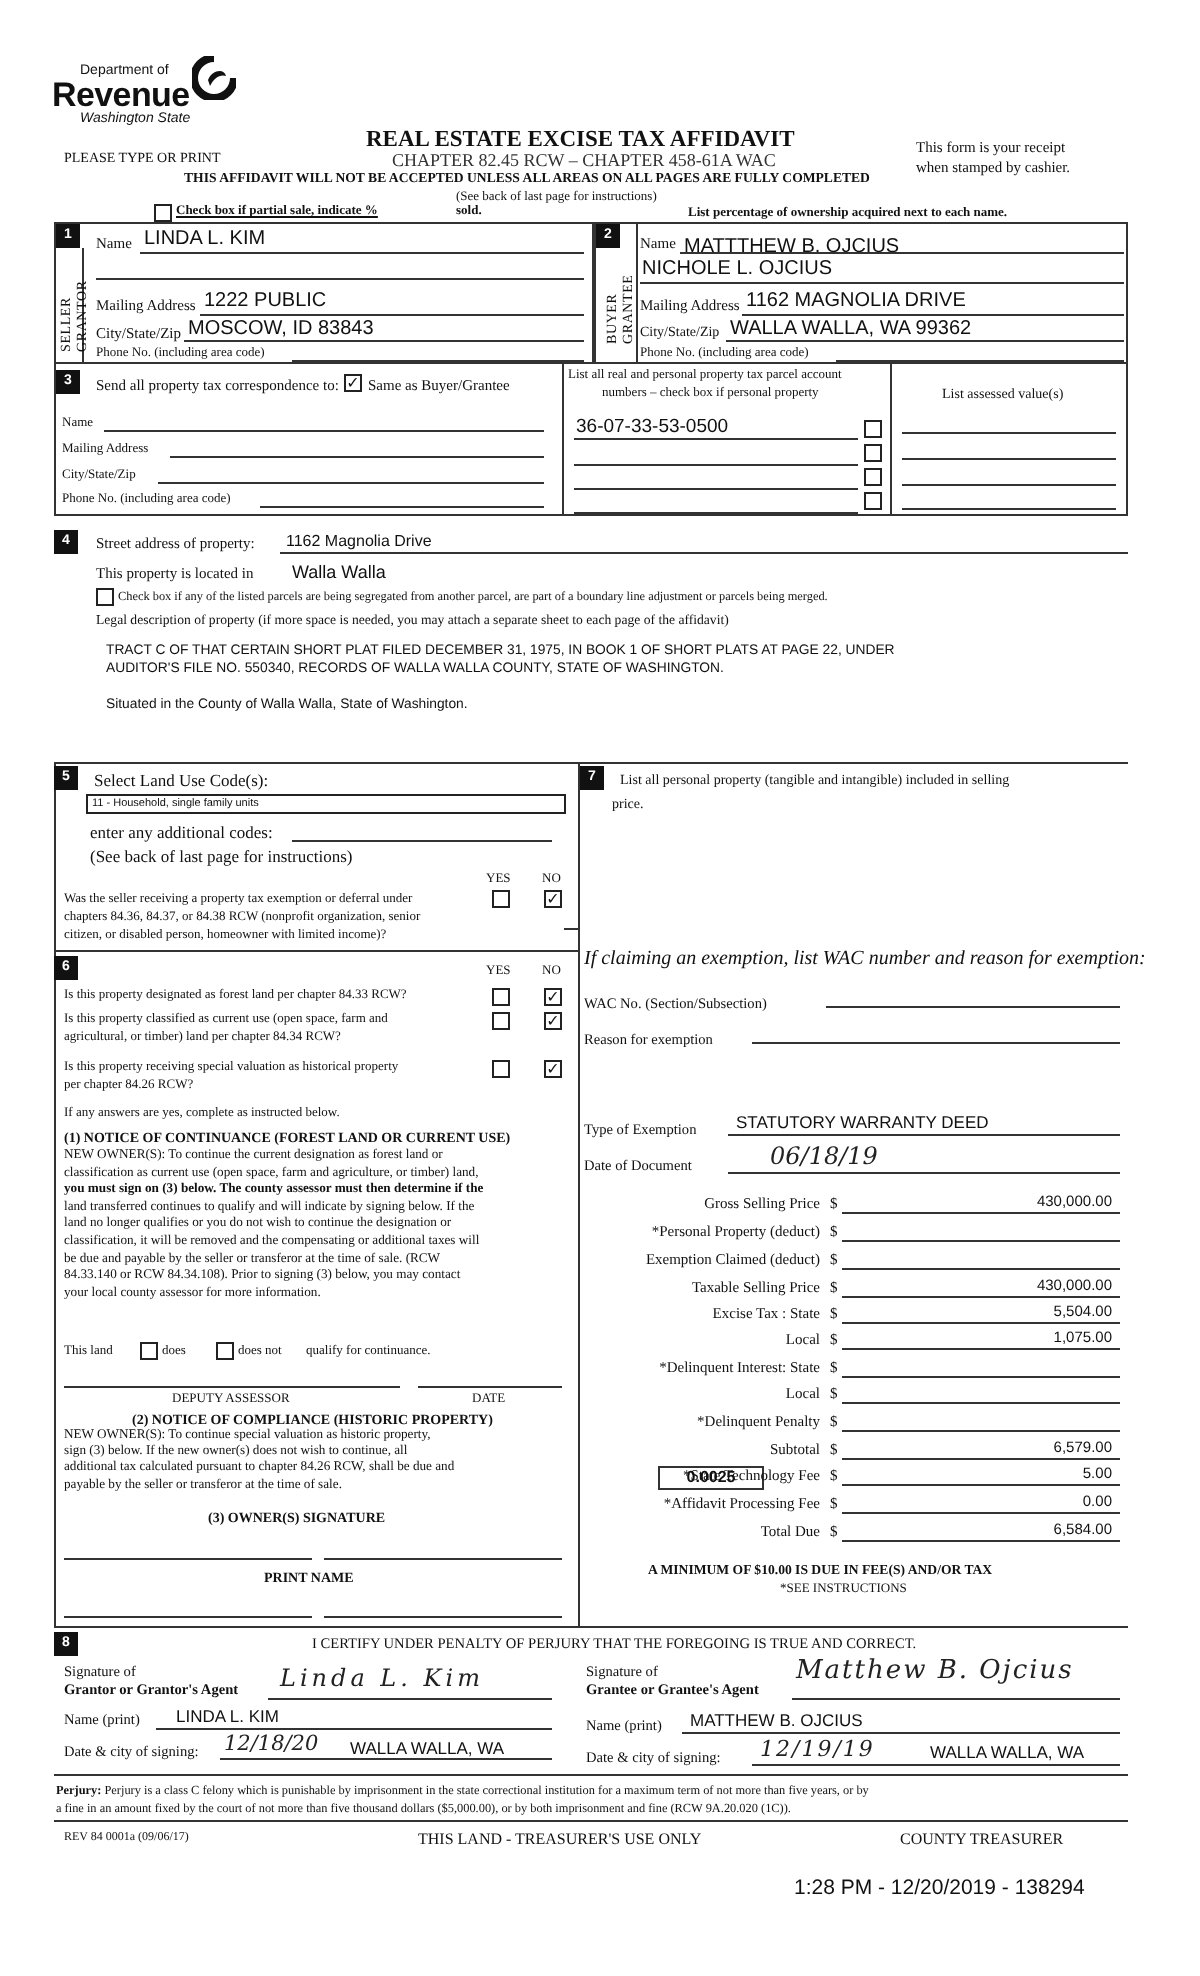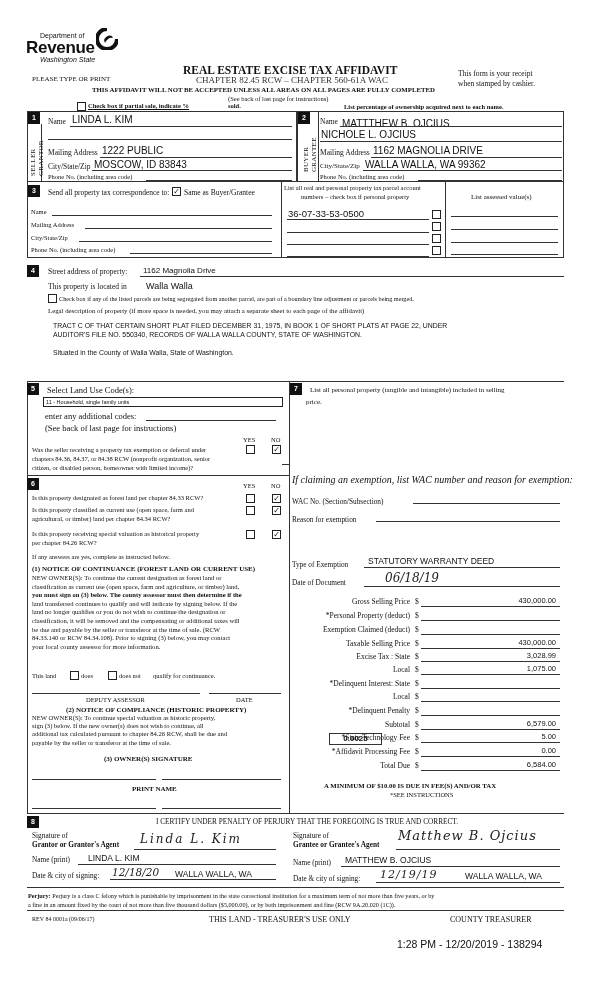--- a/index.html
+++ b/index.html
@@ -27,21 +27,21 @@
   <div class="abs sans" style="left:40px;top:32px;font-size:7px;">Department of</div>
   <div class="abs sans" style="left:26px;top:38px;font-size:17px;font-weight:bold;letter-spacing:-0.3px;">Revenue</div>
   <div class="abs sans" style="left:40px;top:56px;font-size:7px;font-style:italic;">Washington State</div>
   <svg class="logo-mark" viewBox="0 0 22 22">
     <path d="M11 1 A10 10 0 1 0 21 11" fill="none" stroke="#111" stroke-width="4"></path>
     <path d="M8 12 C10 7 16 6 17 10 C14 9 11 11 9 15 Z" fill="#111"></path>
   </svg>
 
   <div class="abs serif" style="left:183px;top:64px;font-size:11.5px;font-weight:bold;">REAL ESTATE EXCISE TAX AFFIDAVIT</div>
   <div class="abs serif" style="left:32px;top:75px;font-size:7px;">PLEASE TYPE OR PRINT</div>
-  <div class="abs serif" style="left:196px;top:75px;font-size:9px;color:#333;">CHAPTER 82.45 RCW – CHAPTER 560-61A WAC</div>
+  <div class="abs serif" style="left:196px;top:75px;font-size:9px;color:#333;">CHAPTER 82.45 RCW – CHAPTER 458-61A WAC</div>
   <div class="abs serif" style="left:458px;top:69px;font-size:7.5px;">This form is your receipt</div>
   <div class="abs serif" style="left:458px;top:79px;font-size:7.5px;">when stamped by cashier.</div>
   <div class="abs serif" style="left:92px;top:86px;font-size:6.8px;font-weight:bold;">THIS AFFIDAVIT WILL NOT BE ACCEPTED UNLESS ALL AREAS ON ALL PAGES ARE FULLY COMPLETED</div>
   <div class="abs serif small" style="left:228px;top:95px;">(See back of last page for instructions)</div>
   <span class="cb" style="left:77px;top:102px;"></span>
   <div class="abs serif small" style="left:88px;top:102px;font-weight:bold;text-decoration:underline;">Check box if partial sale, indicate %</div>
   <div class="abs serif small" style="left:228px;top:102px;font-weight:bold;">sold.</div>
   <div class="abs serif small" style="left:344px;top:103px;font-weight:bold;">List percentage of ownership acquired next to each name.</div>
 </div>
 
@@ -265,21 +265,21 @@
     <div class="lbl serif" style="left:415px;top:706px;font-size:7.5px;">$</div>
     <div class="lbl serif" style="left:415px;top:720px;font-size:7.5px;">$</div>
     <div class="lbl serif" style="left:415px;top:733px;font-size:7.5px;">$</div>
     <div class="lbl serif" style="left:415px;top:747px;font-size:7.5px;">$</div>
     <div class="lbl serif" style="left:415px;top:761px;font-size:7.5px;">$</div>
 
     <div class="lbl fill right" style="left:422px;top:596px;width:134px;font-size:7.5px;">430,000.00</div>
     <div class="lbl fill right" style="left:422px;top:610px;width:134px;font-size:7.5px;"></div>
     <div class="lbl fill right" style="left:422px;top:624px;width:134px;font-size:7.5px;"></div>
     <div class="lbl fill right" style="left:422px;top:638px;width:134px;font-size:7.5px;">430,000.00</div>
-    <div class="lbl fill right" style="left:422px;top:651px;width:134px;font-size:7.5px;">3,028.99</div>
+    <div class="lbl fill right" style="left:422px;top:651px;width:134px;font-size:7.5px;">5,504.00</div>
     <div class="lbl fill right" style="left:422px;top:664px;width:134px;font-size:7.5px;">1,075.00</div>
     <div class="lbl fill right" style="left:422px;top:678px;width:134px;font-size:7.5px;"></div>
     <div class="lbl fill right" style="left:422px;top:691px;width:134px;font-size:7.5px;"></div>
     <div class="lbl fill right" style="left:422px;top:705px;width:134px;font-size:7.5px;"></div>
     <div class="lbl fill right" style="left:422px;top:719px;width:134px;font-size:7.5px;">6,579.00</div>
     <div class="lbl fill right" style="left:422px;top:732px;width:134px;font-size:7.5px;">5.00</div>
     <div class="lbl fill right" style="left:422px;top:746px;width:134px;font-size:7.5px;">0.00</div>
     <div class="lbl fill right" style="left:422px;top:760px;width:134px;font-size:7.5px;">6,584.00</div>
 
     <div class="line" style="left:421px;top:606px;width:139px;"></div>

